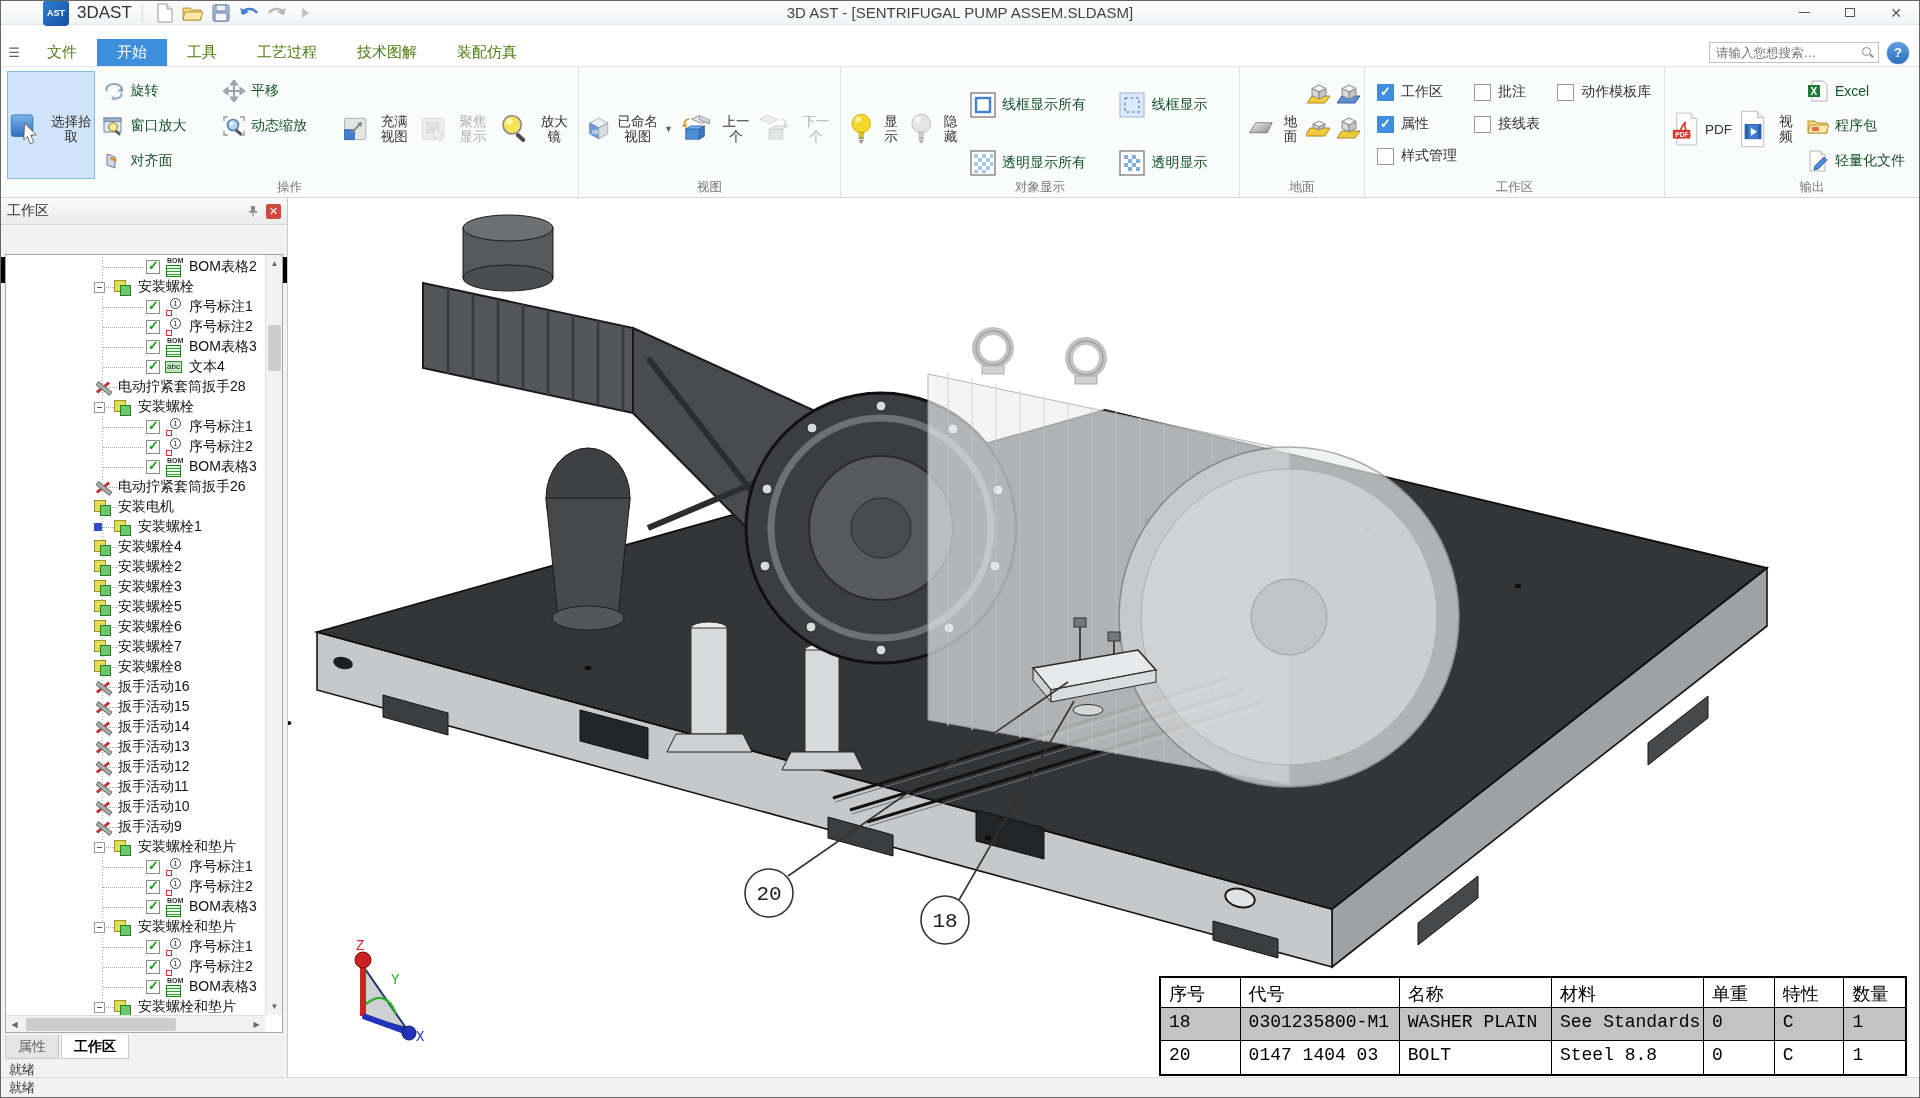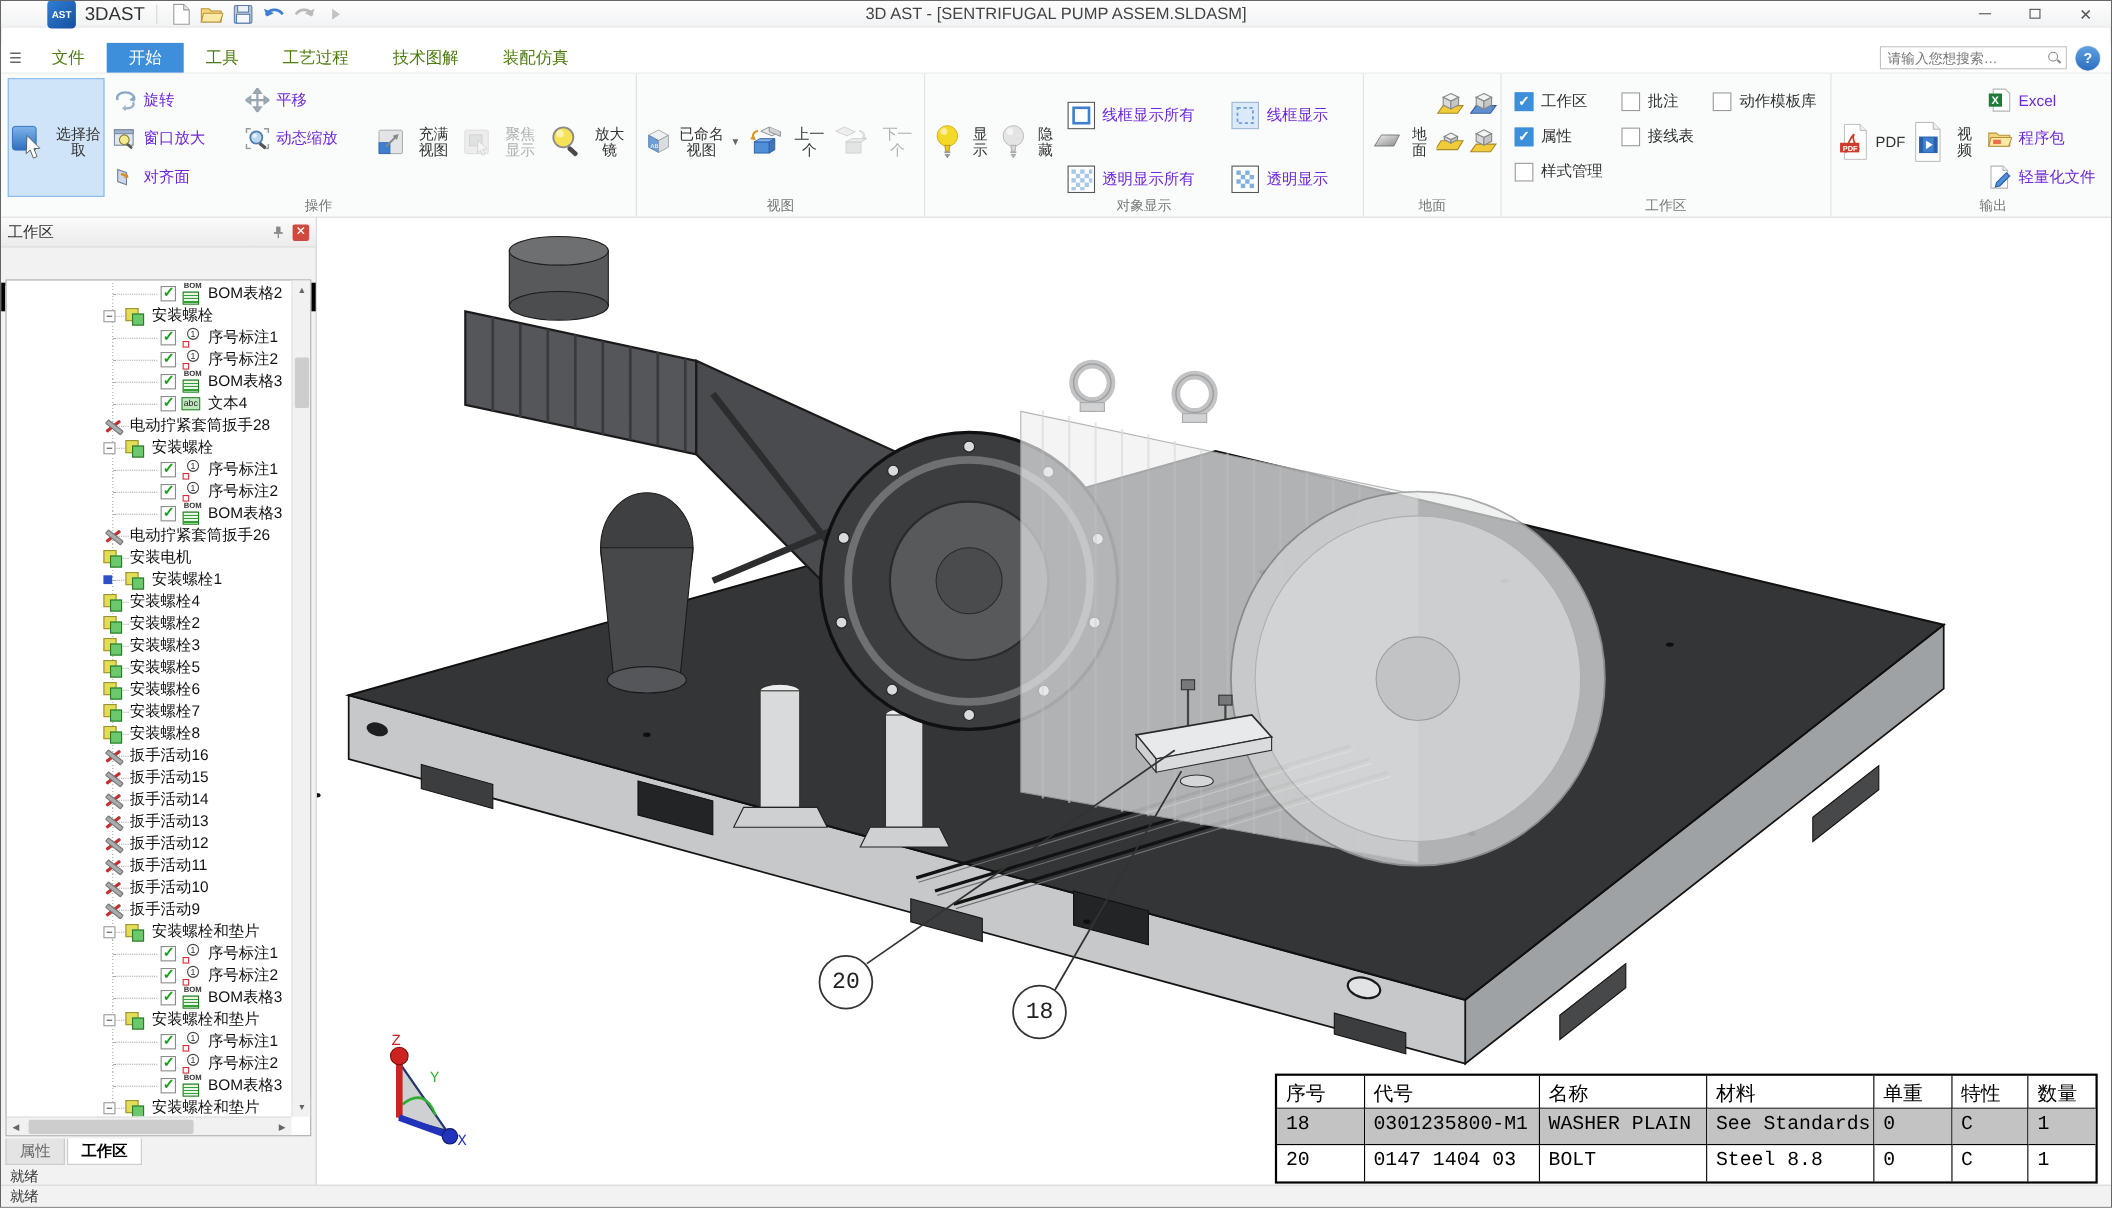--- a/index.html
+++ b/index.html
@@ -35,21 +35,21 @@
   
   .ribbon { position:absolute; left:0; top:66px; width:100%; height:131px; background:#fafbfb; border-bottom:1px solid #d6d6d6; display:flex; }
   .rgroup { position:relative; height:100%; border-right:1px solid #e2e2e2; padding:4px 6px 17px 6px; display:flex; align-items:flex-start; gap:4px; }
   .rglabel { position:absolute; bottom:1px; left:0; right:0; text-align:center; font-size:12.5px; color:#777; }
   .bigbtn { width:82px; height:108px; display:flex; flex-direction:row; align-items:center; justify-content:flex-start; padding-top:8px; gap:6px; font-size:13.5px; color:#333; cursor:pointer; border:1px solid transparent; text-align:center; line-height:15px; }
   .bigbtn.sel { background:#cfe4f8; border-color:#86b9e8; }
   .bigbtn.dis { color:#b0b0b0; }
   .bigbtn.dis svg { opacity:.45; filter:grayscale(1); }
   .bigbtn .drop { font-size:9px; color:#666; line-height:6px; }
   .smallcol { display:flex; flex-direction:column; justify-content:flex-start; gap:3px; padding-top:4px; }
-  .smallbtn { display:flex; align-items:center; gap:6px; height:32px; font-size:14px; color:#6d28d9; cursor:pointer; padding:0 4px; }
+  .smallbtn { display:flex; align-items:center; gap:6px; height:32px; font-size:14px; color:#14532d; cursor:pointer; padding:0 4px; }
   .smallbtn.tall { height:48px; }
   .cbcol { display:flex; flex-direction:column; gap:14px; padding-top:12px; }
   .cbitem { display:flex; align-items:center; gap:7px; font-size:14px; color:#333; cursor:pointer; }
   .cbox { width:17px; height:17px; border:1px solid #9a9a9a; background:#fff; position:relative; flex:0 0 17px; }
   .cbitem.on .cbox { background:#3d8edb; border-color:#3d8edb; }
   .cbitem.on .cbox::after { content:"✓"; position:absolute; left:2px; top:-1px; color:#fff; font-size:13px; font-weight:bold; }
   .groundgrid { display:grid; grid-template-columns:30px 30px; grid-auto-rows:34px; align-items:center; justify-items:center; padding-top:6px; }
 
   
   .sidebar { position:absolute; left:0; top:197px; width:287px; height:881px; background:#f2f2f2; border-right:1px solid #c9c9c9; }

